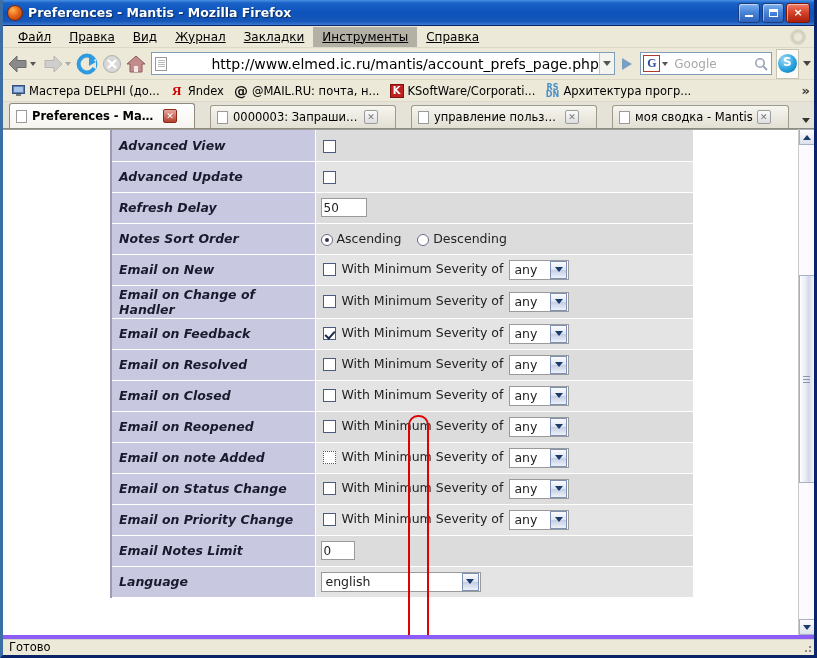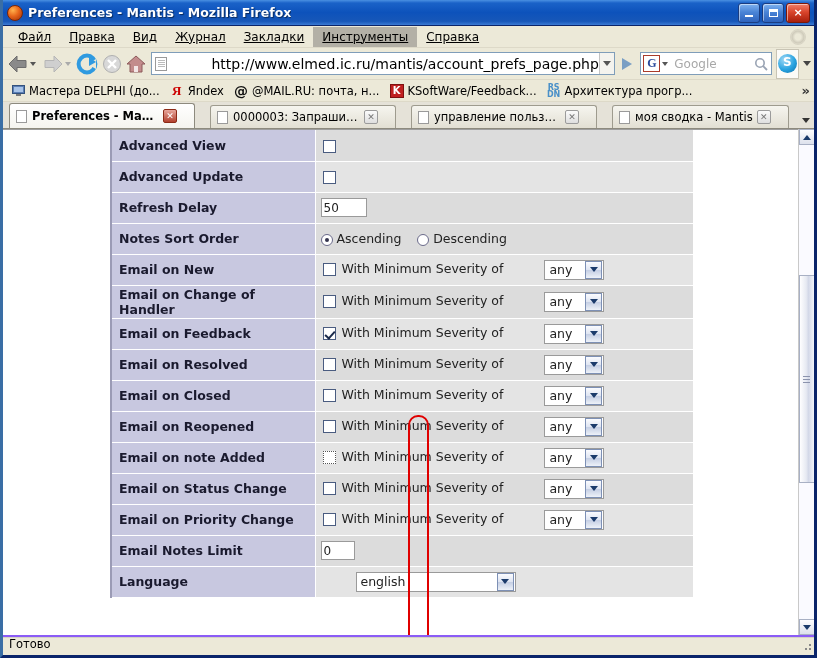--- a/index.html
+++ b/index.html
@@ -137,20 +137,21 @@
     border-left:2px solid #9b9bb5;
   }
   .prefs-table td{
     border-bottom:1px solid #ffffff;
     height:31px; vertical-align:middle;
   }
   td.lbl{
     background:#c8c8e0;color:#1a1a2e;font-weight:bold;font-size:12.5px;
     padding-left:7px;width:204px;
     border-right:1px solid #fff;
+    font-style:italic;
   }
   td.val{
     background:#dcdcdc;padding-left:5px;font-size:12.5px;color:#222;
   }
   td.val.alt{background:#e4e4e4;}
   .tinput{
     border:1px solid #9a9a9a;background:#fff;height:19px;font-size:12px;
     padding:0 2px;font-family:"DejaVu Sans","Liberation Sans",sans-serif;
     display:inline-block;line-height:19px;vertical-align:middle;
   }
@@ -161,21 +162,21 @@
   }
   .cbx.checked:after{
     content:"";position:absolute;left:3px;top:1px;width:4px;height:8px;
     border:solid #1b2a4a;border-width:0 2px 2px 0;transform:rotate(42deg);
   }
   .cbx.focusring{border:1px dotted #555;outline:none;}
   .rad{width:12px;height:12px;border:1px solid #6a6a8a;border-radius:50%;background:#fff;display:inline-block;vertical-align:middle;margin-right:4px;position:relative;}
   .rad.sel:after{content:"";position:absolute;left:3px;top:3px;width:4px;height:4px;border-radius:50%;background:#33334d;}
   .sel-box{
     display:inline-flex;align-items:center;border:1px solid #9a9a9a;background:#fff;
-    height:20px;vertical-align:middle;margin-left:35px;
+    height:20px;vertical-align:middle;
   }
   .sel-box .sv{padding:0 4px;font-size:12.5px;min-width:40px;}
   .sel-box .sarrow{
     width:17px;height:18px;margin:0 1px 0 0;
     background:linear-gradient(to bottom,#fafbfe 0%,#dfe5f2 48%,#c5cfe4 52%,#edf1f8 100%);
     border:1px solid #7d90b5;display:flex;align-items:center;justify-content:center;
   }
   .sel-box .sarrow i{display:block;width:0;height:0;border-left:4px solid transparent;border-right:4px solid transparent;border-top:5px solid #1b3b6b;}
   .wms{margin-right:6px;}
   
@@ -196,22 +197,22 @@
   .sb-thumb{
     position:absolute;left:0;width:16px;
     background:linear-gradient(to right,#fefeff,#e6e9f2 45%,#d3d8e8 60%,#f2f4fa);
     border:1px solid #a8b0c4;
     display:flex;align-items:center;justify-content:center;
   }
   .sb-grip{width:7px;height:7px;background:
      linear-gradient(to bottom,#8b93ad 0 1px,transparent 1px 3px,#8b93ad 3px 4px,transparent 4px 6px,#8b93ad 6px 7px);}
   
   .statusbar{
-    height:20px;background:#ece9d8;border-top:2px solid #8b5cf6;
-    display:flex;align-items:flex-start;padding-left:6px;font-size:11.5px;color:#000;
+    height:20px;background:#ece9d8;border-top:4px solid #8b5cf6;
+    display:flex;align-items:center;padding-left:6px;font-size:11.5px;color:#000;
     box-shadow: inset 0 1px 0 #d5d2c4;
     gap: 24px;
   }
   .statusbar .grip{margin-left:auto;width:16px;height:16px;position:relative;}
   .statusbar .grip:after{
     content:"";position:absolute;right:2px;bottom:2px;width:10px;height:10px;
     background:
       radial-gradient(circle 1px at 8px 8px,#888 99%,transparent),
       radial-gradient(circle 1px at 4px 8px,#888 99%,transparent),
       radial-gradient(circle 1px at 8px 4px,#888 99%,transparent);
@@ -323,21 +324,21 @@
     <div class="bm">
       <span class="bmico" style="color:#c00;font-size:13px;font-family:'Liberation Serif',serif">Я</span>
       <span>Яndex</span>
     </div>
     <div class="bm">
       <span class="bmico" style="font-size:14px;color:#111">@</span>
       <span>@MAIL.RU: почта, н...</span>
     </div>
     <div class="bm">
       <span class="bmico" style="background:#c02020;color:#fff;font-size:10px;border:1px solid #7e1010">K</span>
-      <span>KSoftWare/Feedback...</span>
+      <span>KSoftWare/Corporati...</span>
     </div>
     <div class="bm">
       <span class="bmico" style="color:#4a90c8;font-size:8px;font-weight:bold;line-height:7px;text-align:center">RS<br>DN</span>
       <span>Архитектура прогр...</span>
     </div>
     <div class="bm-chev">»</div>
   </div>
 
   <div class="tabbar">
     <div class="tab active">

